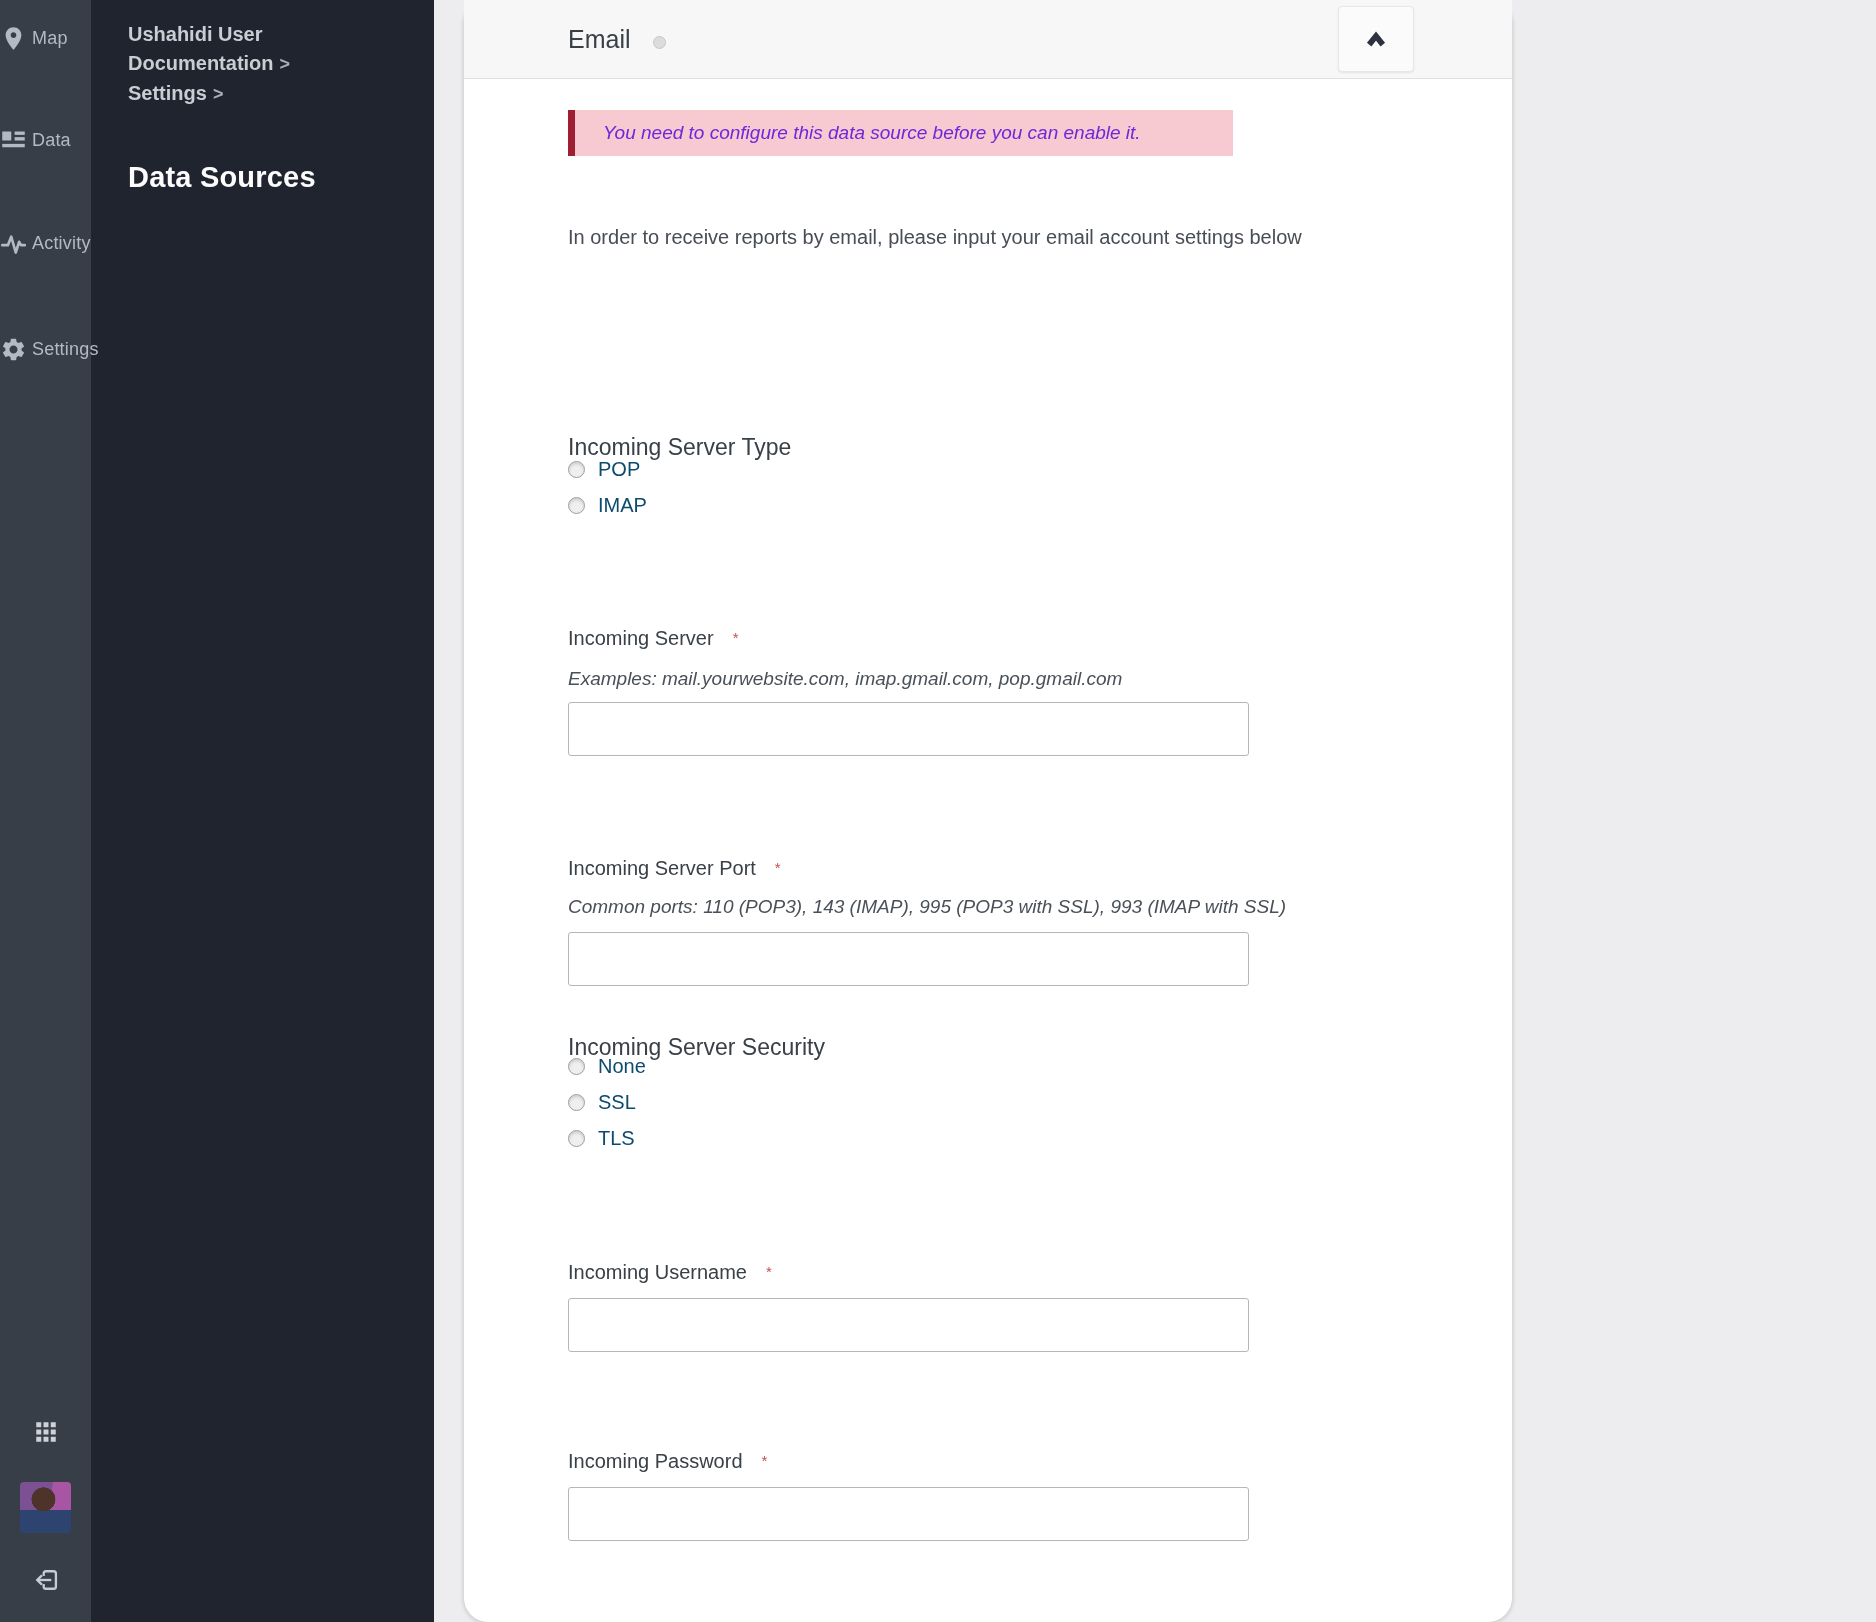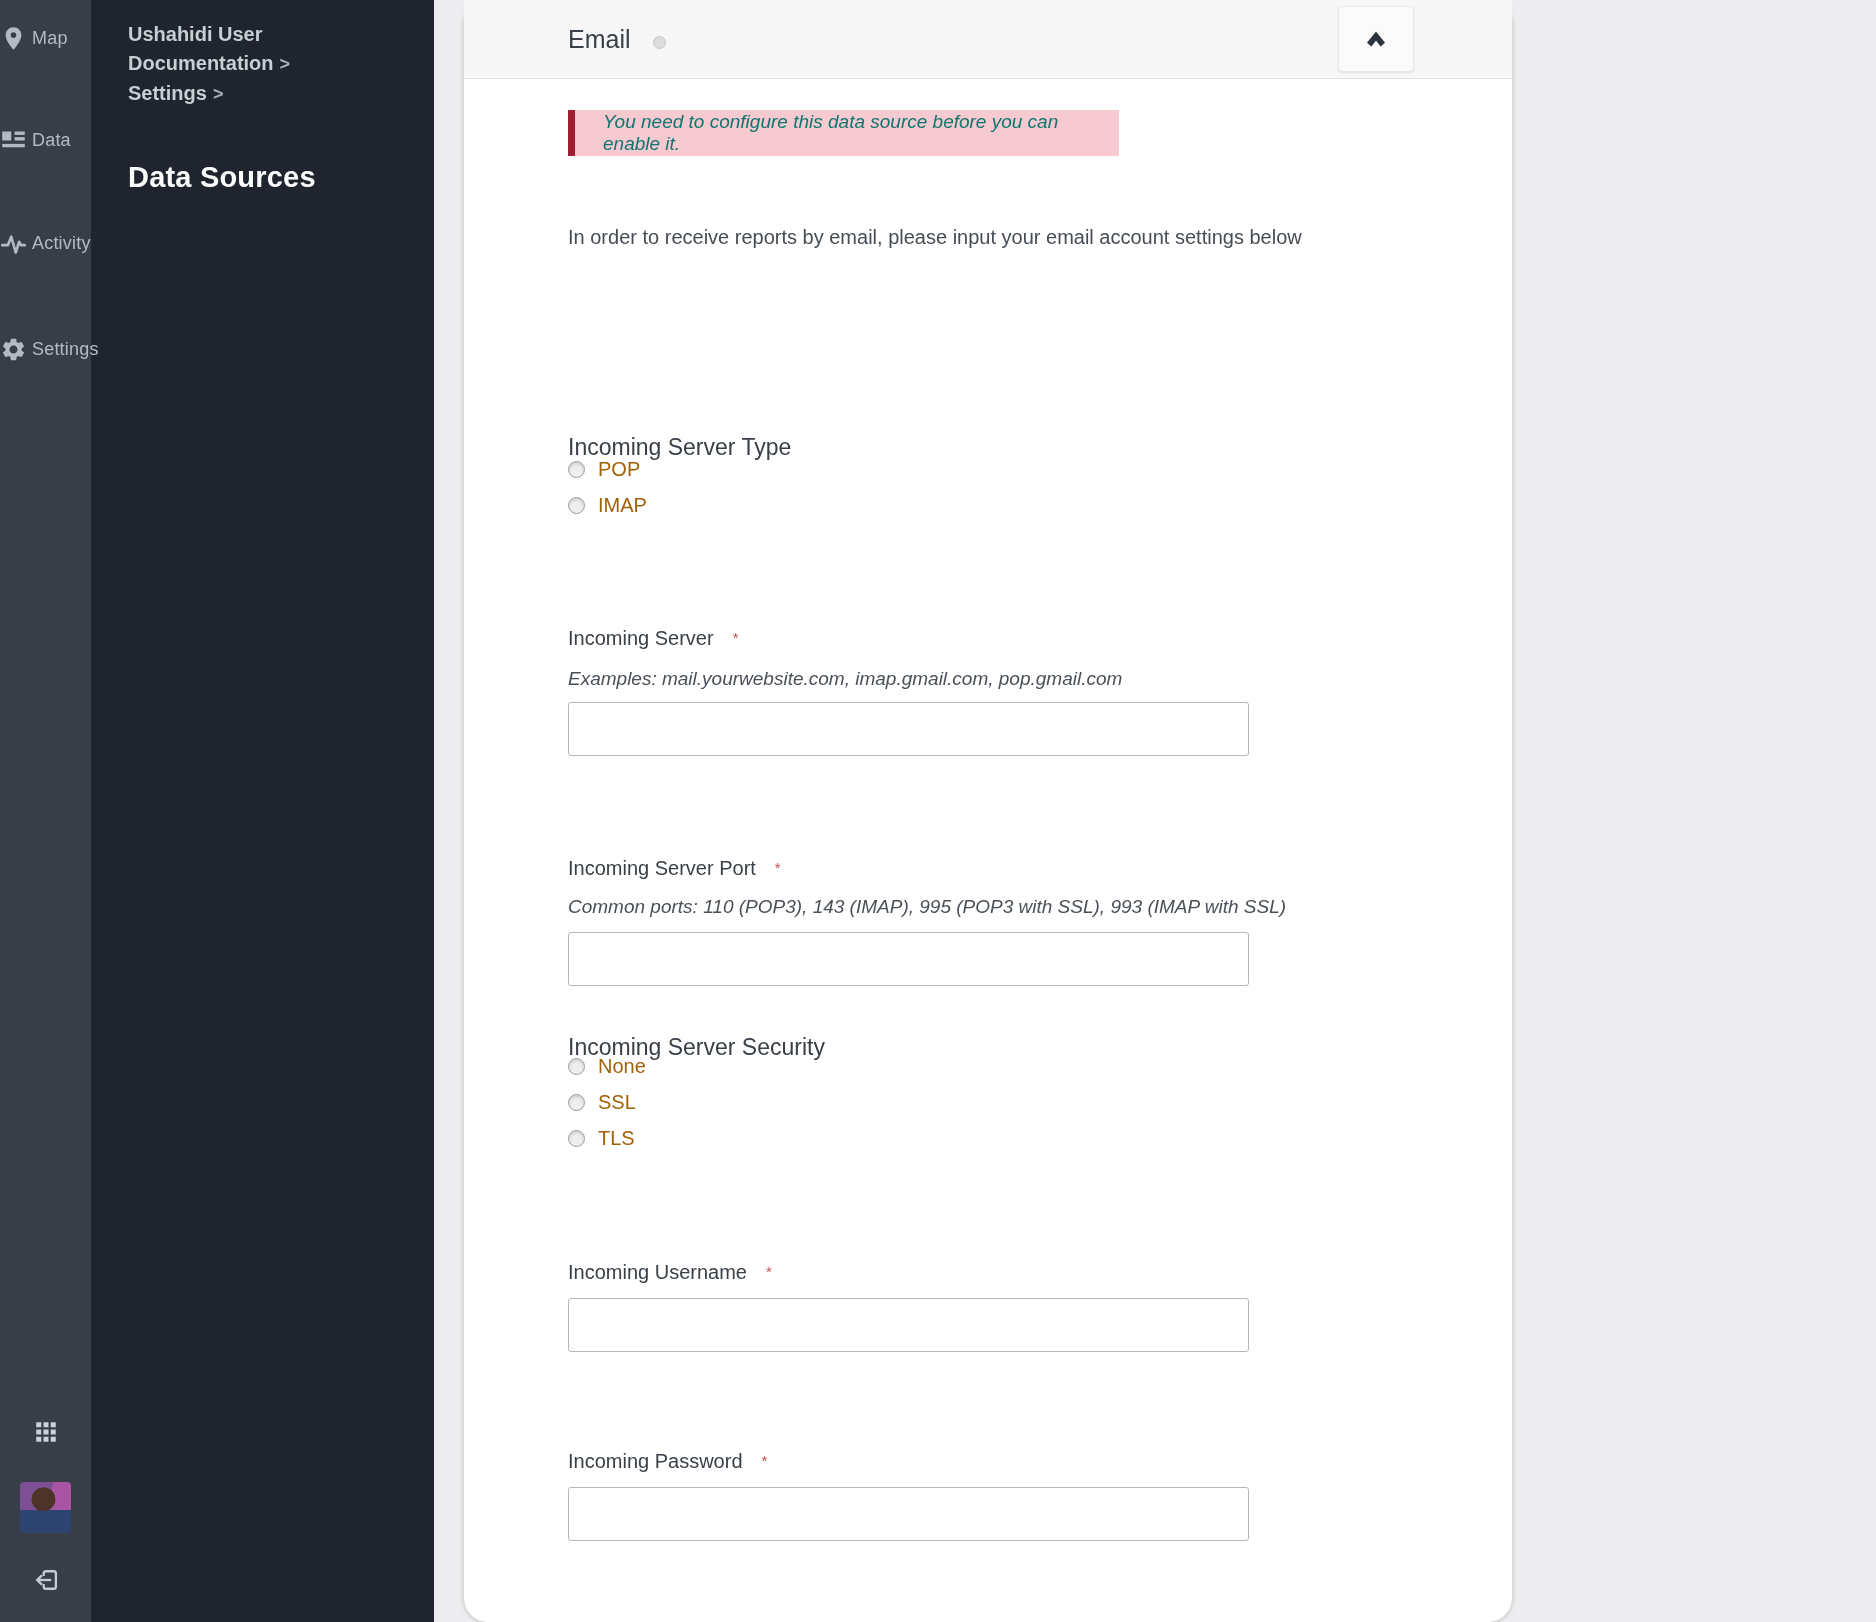--- a/index.html
+++ b/index.html
@@ -62,24 +62,24 @@
   .collapse-btn{
     position:absolute;left:874px;top:6px;width:76px;height:66px;
     background:#FBFBFC;border:1px solid #E7E7E9;border-radius:4px;
     box-shadow:0 1px 2px rgba(0,0,0,.08);
     display:flex;align-items:center;justify-content:center;cursor:pointer;box-sizing:border-box;
   }
   .collapse-btn svg{color:#2D333D;}
   .panel-body{position:absolute;left:0;top:79px;width:100%;height:1543px;}
   
   .warning{
-    position:absolute;left:104px;top:31px;width:551px;height:46px;box-sizing:border-box;
+    position:absolute;left:104px;top:31px;width:665px;height:46px;box-sizing:border-box;
     background:#F7C9D1;border-left:7px solid #A01E32;
     display:flex;align-items:center;padding-left:28px;
-    font-style:italic;font-size:19px;color:#0f766e;
+    font-style:italic;font-size:19px;color:#6d28d9;
   }
   .intro{
     position:absolute;left:104px;top:125px;width:860px;
     font-size:20px;color:#474D55;line-height:26px;
   }
   .group-heading{
     position:absolute;left:104px;font-size:23px;color:#3A4047;line-height:28px;margin-top:30px;
   }
   .field-label-row{
     position:absolute;left:104px;height:24px;display:flex;align-items:baseline;
@@ -95,21 +95,21 @@
     font-size:20px;color:#3A4047;padding:0 14px;outline:none;
   }
   .radio-row{
     position:absolute;left:104px;height:24px;display:flex;align-items:center;gap:13px;cursor:pointer;
   }
   .radio-circle{
     width:17px;height:17px;border-radius:50%;box-sizing:border-box;
     background:#EFEFEF;border:1px solid #9D9DA0;
     box-shadow:inset 0 2px 3px rgba(0,0,0,.14);flex:0 0 auto;
   }
-  .radio-label{font-size:20px;color:#a16207;}
+  .radio-label{font-size:20px;color:#0c4a6e;}
 </style>
 </head>
 <body>
 
 <nav class="rail">
 
   <div class="rail-item" style="top:25px">
     <span class="ricon">
       <svg viewBox="0 0 24 24" width="27" height="27" fill="currentColor">
           <path d="M12 2C8.13 2 5 5.13 5 9c0 5.25 7 13 7 13s7-7.75 7-13c0-3.87-3.13-7-7-7zm0 9.5c-1.38 0-2.5-1.12-2.5-2.5s1.12-2.5 2.5-2.5 2.5 1.12 2.5 2.5-1.12 2.5-2.5 2.5z"></path>

